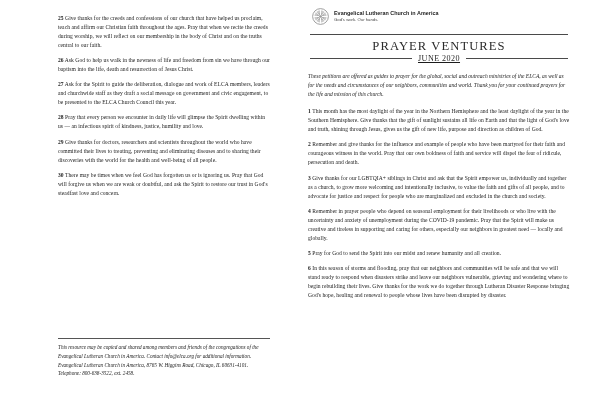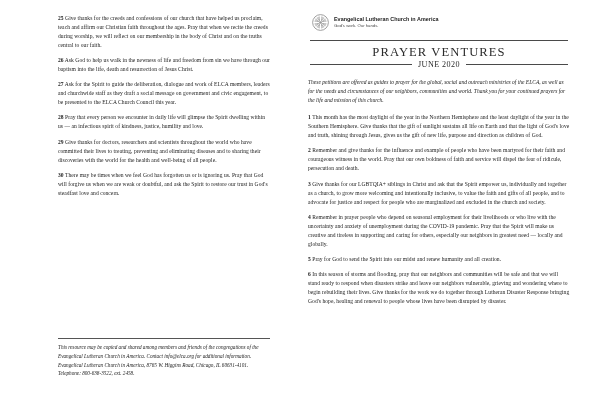--- a/index.html
+++ b/index.html
@@ -23,21 +23,21 @@
   .page {
     position: relative;
     width: 300px;
     height: 400px;
     box-sizing: border-box;
   }
   .page-left {
     padding: 14px 30px 0 58px;
   }
   .page-right {
-    padding: 14px 30px 0 8px;
+    padding: 8px 30px 0 8px;
   }
 
   
   .entry {
     font-size: 5.55px;
     line-height: 1.62;
     text-align: left;
     margin: 0 0 6.2px 0;
     color: #1a1a1a;
     letter-spacing: 0.01em;
@@ -116,20 +116,21 @@
     color: #2b2b2b;
     font-weight: normal;
     margin: 0 0 1px 0;
     line-height: 1.1;
   }
   .masthead-sub {
     display: flex;
     align-items: center;
     gap: 6px;
     margin-top: 1px;
+    text-decoration: underline;
   }
   .masthead-sub .seg {
     flex: 1 1 auto;
     border-top: 0.7px solid #4a4a4a;
     height: 0;
   }
   .masthead-date {
     flex: 0 0 auto;
     font-size: 8.1px;
     letter-spacing: 0.055em;

